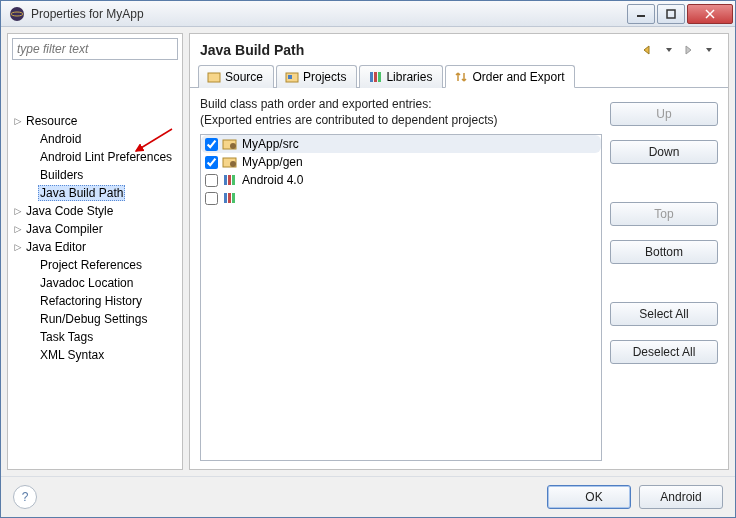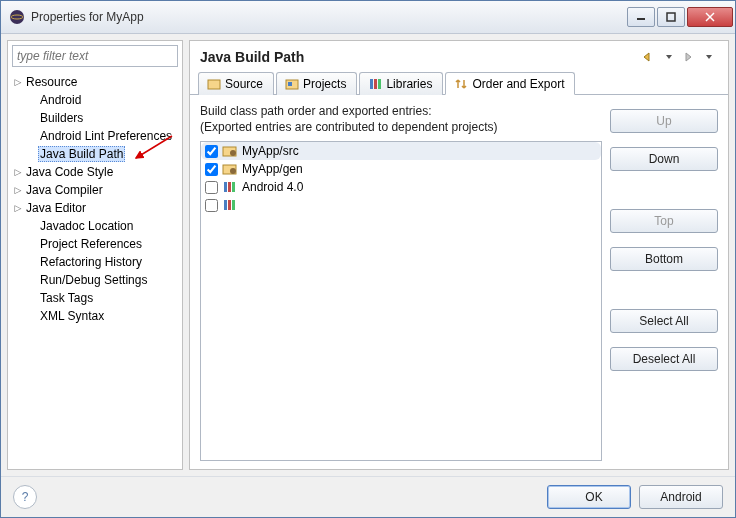--- a/index.html
+++ b/index.html
@@ -1,26 +1,26 @@
 <!DOCTYPE html>
 <html><head>
 <meta charset="utf-8">
 <style>
   * { box-sizing: border-box; font-family: "Segoe UI", Tahoma, sans-serif; font-size: 12px; }
   body { margin: 0; background: #fff; }
   .window { width: 736px; height: 518px; border: 1px solid #5a7ca8; background: #f0f0f0; display: flex; flex-direction: column; }
-  .titlebar { height: 33px; background: linear-gradient(to bottom, #f8f9fb, #e0e6ee); display: flex; align-items: center; padding: 0 0 0 8px; border-bottom: 1px solid #c0c8d4; }
+  .titlebar { height: 26px; background: linear-gradient(to bottom, #f8f9fb, #e0e6ee); display: flex; align-items: center; padding: 0 0 0 8px; border-bottom: 1px solid #c0c8d4; }
   .titlebar .eclipse-icon { width: 16px; height: 16px; margin-right: 6px; }
   .titlebar .title { color: #333; flex: 1; }
   .winbtns { display: flex; height: 20px; margin-right: 2px; }
   .winbtn { width: 28px; height: 20px; border: 1px solid #8a9ab0; background: linear-gradient(to bottom,#f4f7fb,#d9e2ee); display:flex; align-items:center; justify-content:center; margin-left:2px; border-radius:2px; }
   .winbtn.close { width: 46px; background: linear-gradient(to bottom,#e78b8b,#c94141); border-color:#923030; color:#fff; }
   .winbtn svg { display:block; }
   .body { flex:1; display:flex; padding: 6px; gap:6px; }
-  .sidebar { width: 176px; background:#fff; border:1px solid #c0c0c0; display:flex; flex-direction:column; }
+  .sidebar { width: 176px; background:#fff; border:1px solid #c0c0c0; display:flex; flex-direction:column;gap:46px; }
   .filter { margin:4px; }
   .filter input { width:100%; height:22px; border:1px solid #b0b8c4; padding:2px 4px; color:#777; font-style:italic; }
   .tree { flex:1; overflow:auto; padding:2px 0; }
   .tree-item { display:flex; align-items:center; height:18px; padding:0 4px; cursor:default; }
   .tree-item .arrow { width:12px; display:inline-flex; justify-content:center; color:#6a6a6a; font-size:9px; }
   .tree-item .label { padding:0 2px; }
   .tree-item.selected .label { background:#cfe3ff; border:1px dotted #5a8bd6; padding:0 1px; }
   .tree-item.indent { padding-left:18px; }
   .main { flex:1; background:#fff; border:1px solid #c0c0c0; display:flex; flex-direction:column; position:relative; }
   .main-header { display:flex; align-items:center; padding:8px 10px 6px 10px; }
@@ -91,49 +91,49 @@
           <div class="tree-item">
             <span class="arrow">▷</span>
             <span class="label">Resource</span>
           </div>
           <div class="tree-item indent">
             <span class="arrow"></span>
             <span class="label">Android</span>
           </div>
           <div class="tree-item indent">
             <span class="arrow"></span>
+            <span class="label">Android Lint Preferences</span>
+          </div>
+          <div class="tree-item indent">
+            <span class="arrow"></span>
             <span class="label">Builders</span>
           </div>
-          <div class="tree-item indent">
-            <span class="arrow"></span>
-            <span class="label">Android Lint Preferences</span>
-          </div>
           <div class="tree-item indent selected">
             <span class="arrow"></span>
             <span class="label">Java Build Path</span>
           </div>
           <div class="tree-item">
             <span class="arrow">▷</span>
             <span class="label">Java Code Style</span>
           </div>
           <div class="tree-item">
             <span class="arrow">▷</span>
             <span class="label">Java Compiler</span>
           </div>
           <div class="tree-item">
             <span class="arrow">▷</span>
             <span class="label">Java Editor</span>
           </div>
           <div class="tree-item indent">
             <span class="arrow"></span>
+            <span class="label">Project References</span>
+          </div>
+          <div class="tree-item indent">
+            <span class="arrow"></span>
             <span class="label">Javadoc Location</span>
-          </div>
-          <div class="tree-item indent">
-            <span class="arrow"></span>
-            <span class="label">Project References</span>
           </div>
           <div class="tree-item indent">
             <span class="arrow"></span>
             <span class="label">Refactoring History</span>
           </div>
           <div class="tree-item indent">
             <span class="arrow"></span>
             <span class="label">Run/Debug Settings</span>
           </div>
           <div class="tree-item indent">

